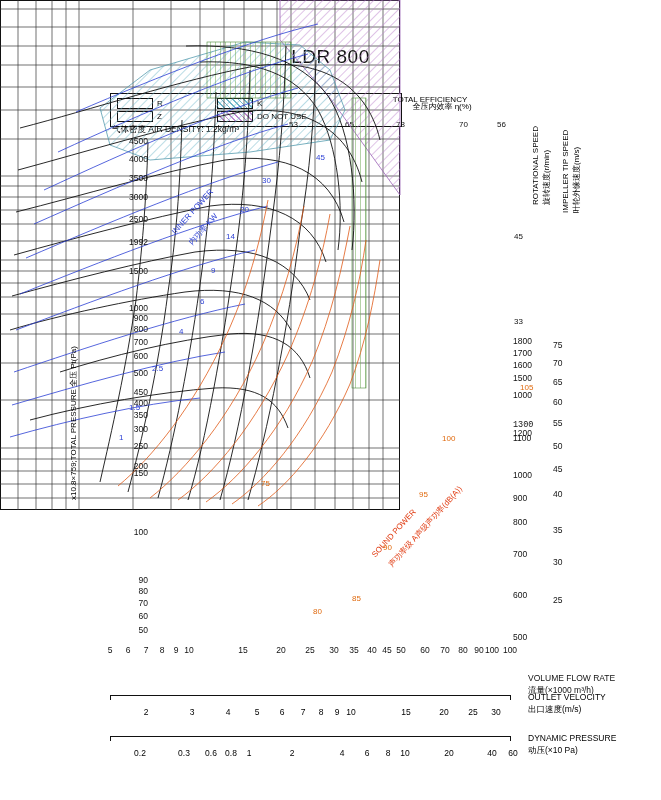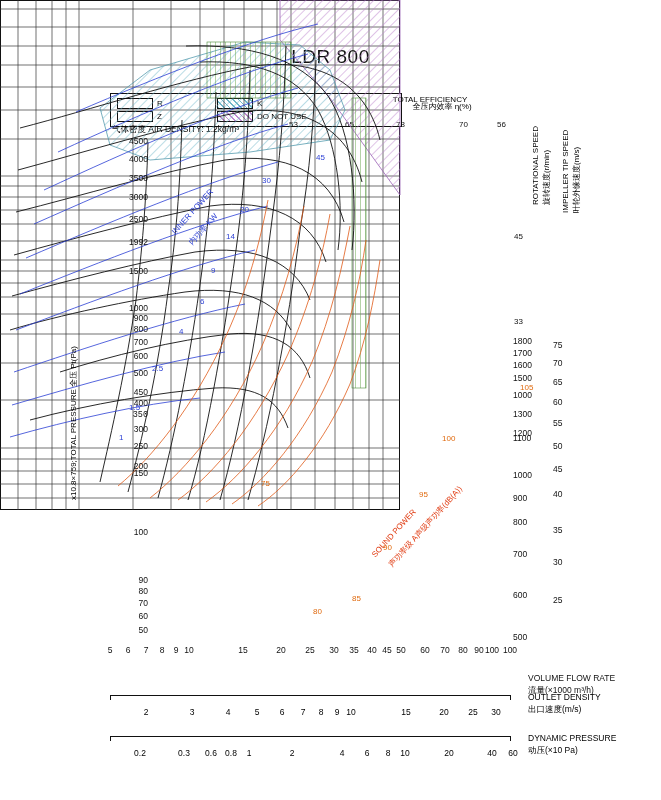--- a/index.html
+++ b/index.html
@@ -241,21 +241,21 @@
   <div class="ylab" style="top:237px;">1992</div>
   <div class="ylab" style="top:266px;">1500</div>
   <div class="ylab" style="top:303px;">1000</div>
   <div class="ylab" style="top:313px;">900</div>
   <div class="ylab" style="top:324px;">800</div>
   <div class="ylab" style="top:337px;">700</div>
   <div class="ylab" style="top:351px;">600</div>
   <div class="ylab" style="top:368px;">500</div>
   <div class="ylab" style="top:387px;">450</div>
   <div class="ylab" style="top:398px;">400</div>
-  <div class="ylab" style="top:410px;font-family:Liberation Mono, monospace;">350</div>
+  <div class="ylab" style="top:410px;">350</div>
   <div class="ylab" style="top:424px;">300</div>
   <div class="ylab" style="top:441px;">250</div>
   <div class="ylab" style="top:461px;">200</div>
   <div class="ylab" style="top:468px;">150</div>
   <div class="ylab" style="top:527px;">100</div>
   <div class="ylab" style="top:575px;">90</div>
   <div class="ylab" style="top:586px;">80</div>
   <div class="ylab" style="top:598px;">70</div>
   <div class="ylab" style="top:611px;">60</div>
   <div class="ylab" style="top:625px;">50</div>
@@ -279,21 +279,21 @@
   <div class="xlab" style="left:453px;">80</div>
   <div class="xlab" style="left:469px;">90</div>
   <div class="xlab" style="left:482px;">100</div>
   <div class="xlab" style="left:500px;">100</div>
 
   <div class="ylab-right" style="top:336px;">1800</div>
   <div class="ylab-right" style="top:348px;">1700</div>
   <div class="ylab-right" style="top:360px;">1600</div>
   <div class="ylab-right" style="top:373px;">1500</div>
   <div class="ylab-right" style="top:390px;">1000</div>
-  <div class="ylab-right" style="top:409px;">1300</div>
+  <div class="ylab-right" style="top:420px;font-family:Liberation Mono, monospace;">1300</div>
   <div class="ylab-right" style="top:428px;">1200</div>
   <div class="ylab-right" style="top:433px;">1100</div>
   <div class="ylab-right" style="top:470px;">1000</div>
   <div class="ylab-right" style="top:493px;">900</div>
   <div class="ylab-right" style="top:517px;">800</div>
   <div class="ylab-right" style="top:549px;">700</div>
   <div class="ylab-right" style="top:590px;">600</div>
   <div class="ylab-right" style="top:632px;">500</div>
 
   <div class="ylab-right2" style="top:340px;">75</div>
@@ -352,21 +352,21 @@
   <div class="scale-lab" style="left:245px;top:707px;">5</div>
   <div class="scale-lab" style="left:270px;top:707px;">6</div>
   <div class="scale-lab" style="left:291px;top:707px;">7</div>
   <div class="scale-lab" style="left:309px;top:707px;">8</div>
   <div class="scale-lab" style="left:325px;top:707px;">9</div>
   <div class="scale-lab" style="left:339px;top:707px;">10</div>
   <div class="scale-lab" style="left:394px;top:707px;">15</div>
   <div class="scale-lab" style="left:432px;top:707px;">20</div>
   <div class="scale-lab" style="left:461px;top:707px;">25</div>
   <div class="scale-lab" style="left:484px;top:707px;">30</div>
-  <div class="scale-name" style="top:692px;">OUTLET DENSITY</div>
+  <div class="scale-name" style="top:692px;">OUTLET VELOCITY</div>
   <div class="scale-name" style="top:704px;">出口速度(m/s)</div>
 
   <div class="scale-line" style="left:110px;top:736px;width:400px;"></div>
   <div class="scale-tick" style="left:110px;top:736px;"></div>
   <div class="scale-tick" style="left:510px;top:736px;"></div>
   <div class="scale-lab" style="left:128px;top:748px;">0.2</div>
   <div class="scale-lab" style="left:172px;top:748px;">0.3</div>
   <div class="scale-lab" style="left:199px;top:748px;">0.6</div>
   <div class="scale-lab" style="left:219px;top:748px;">0.8</div>
   <div class="scale-lab" style="left:237px;top:748px;">1</div>

